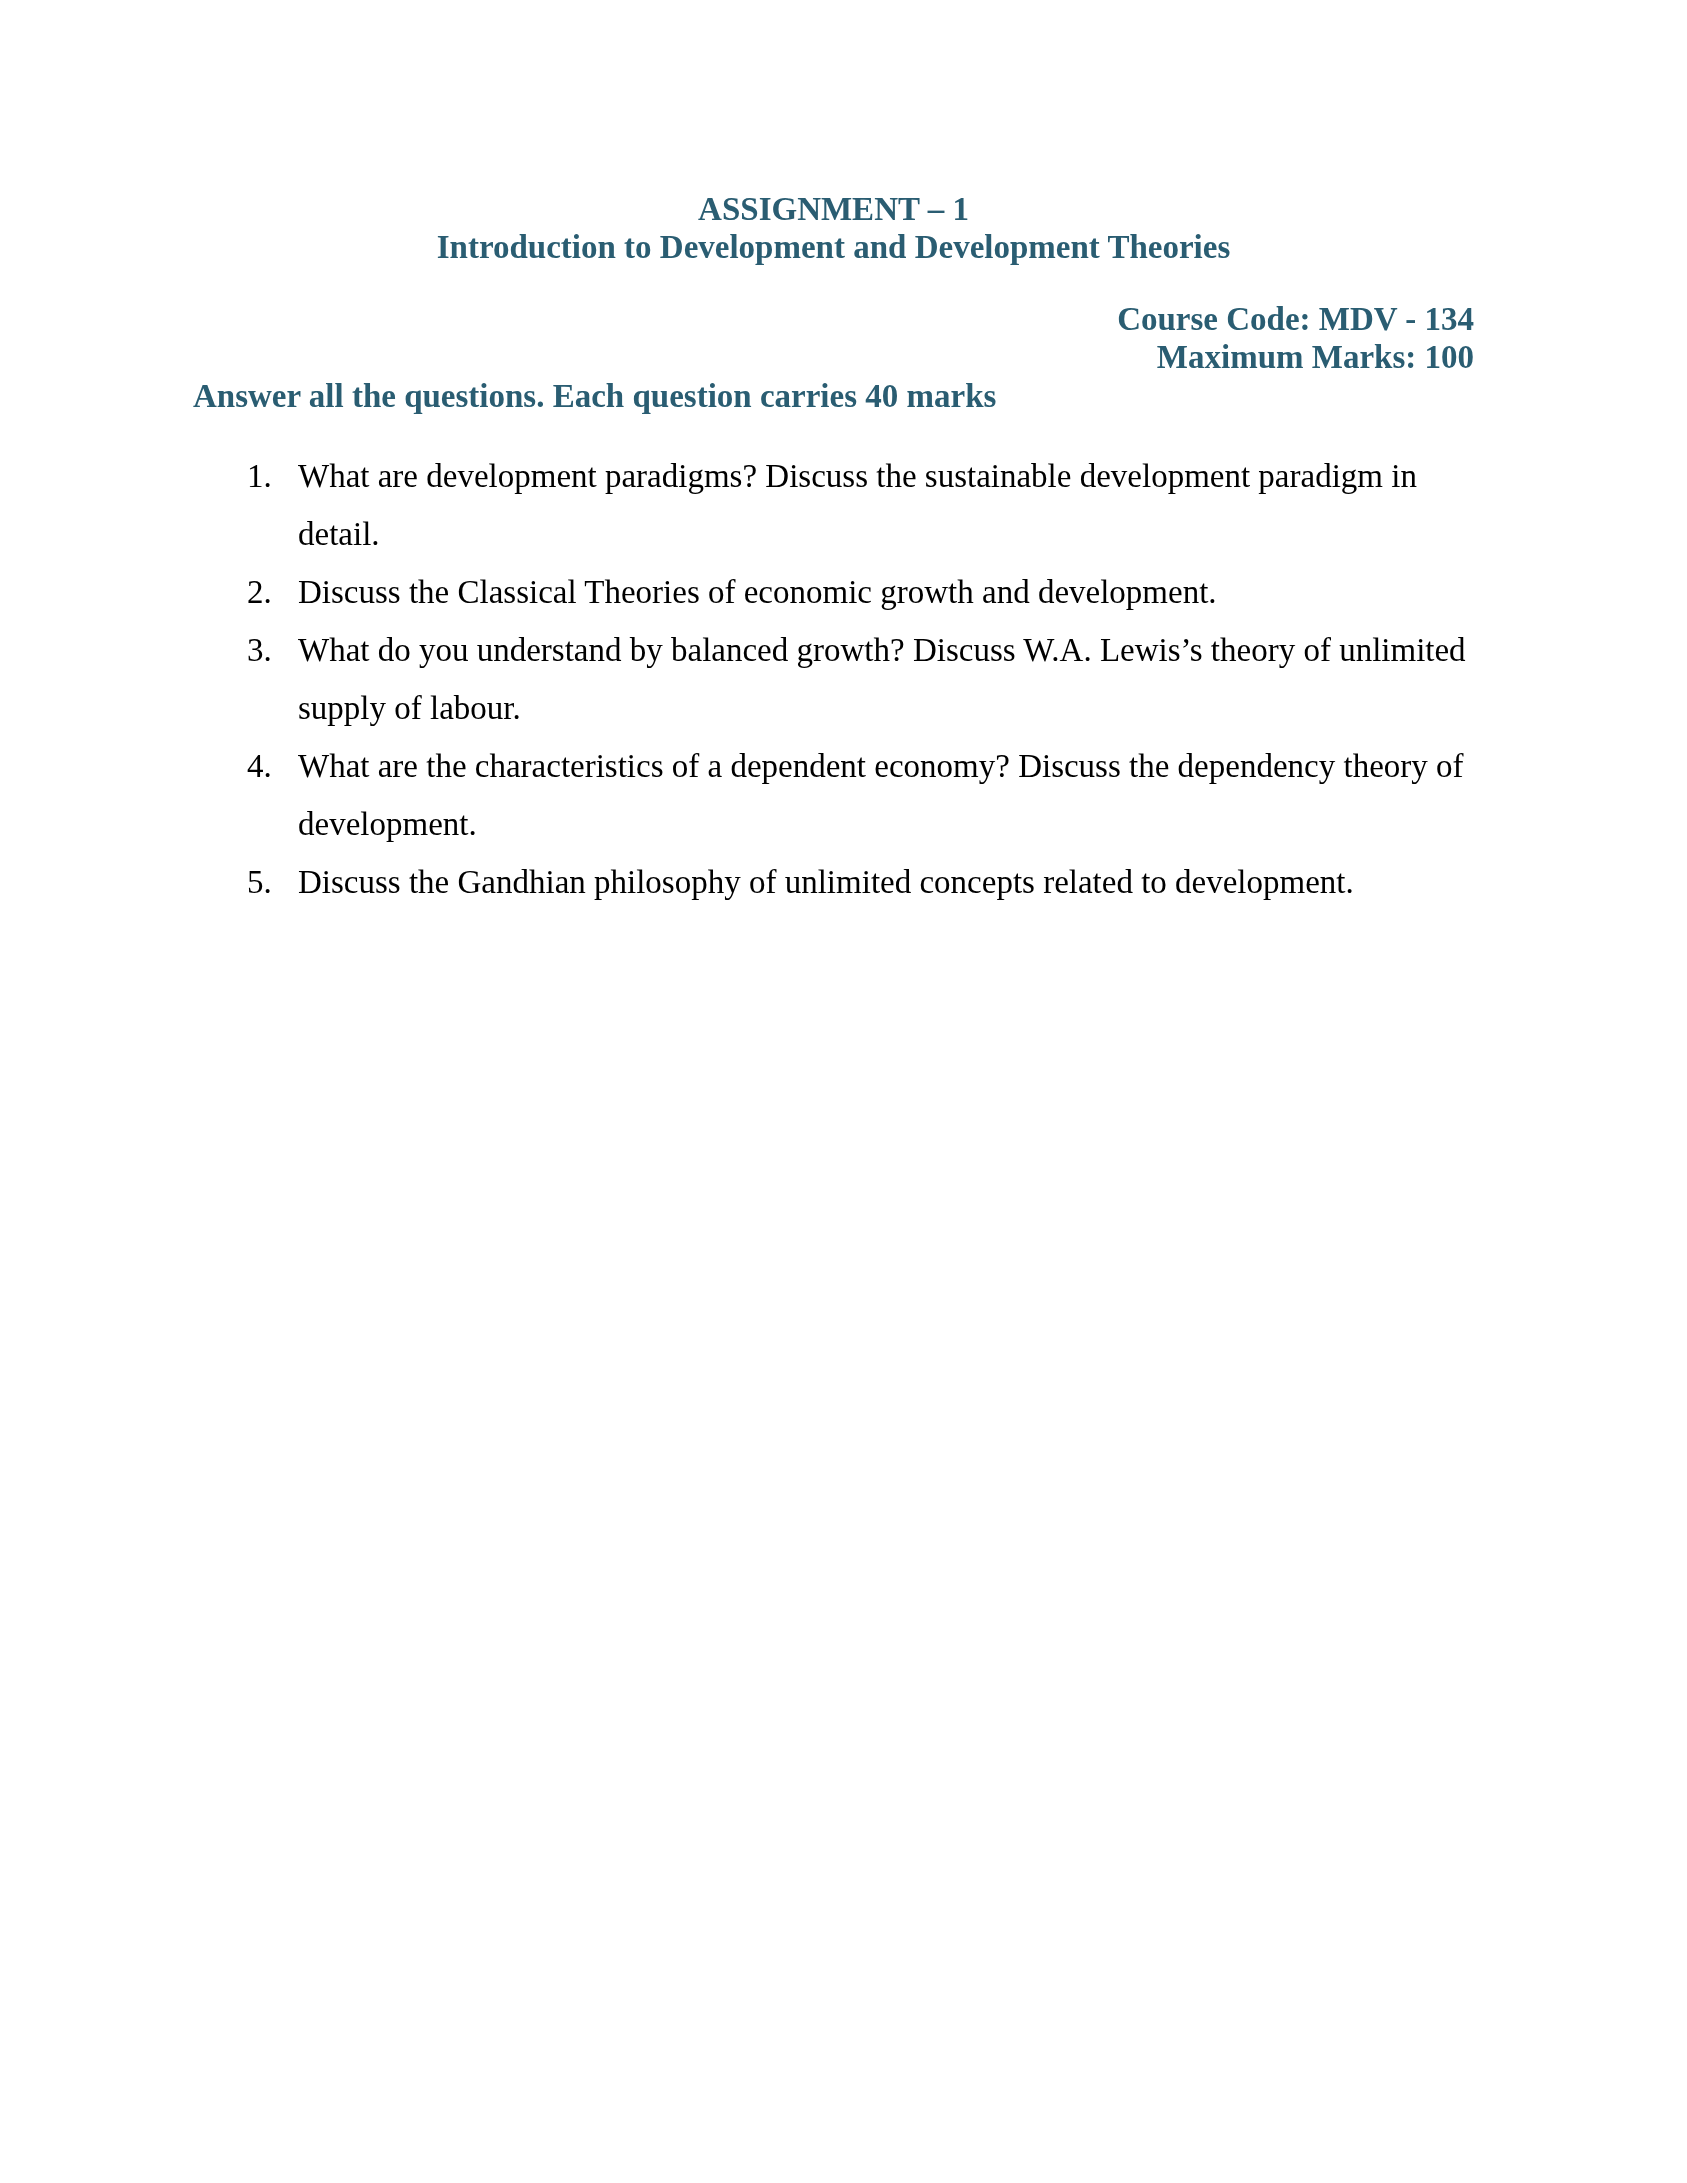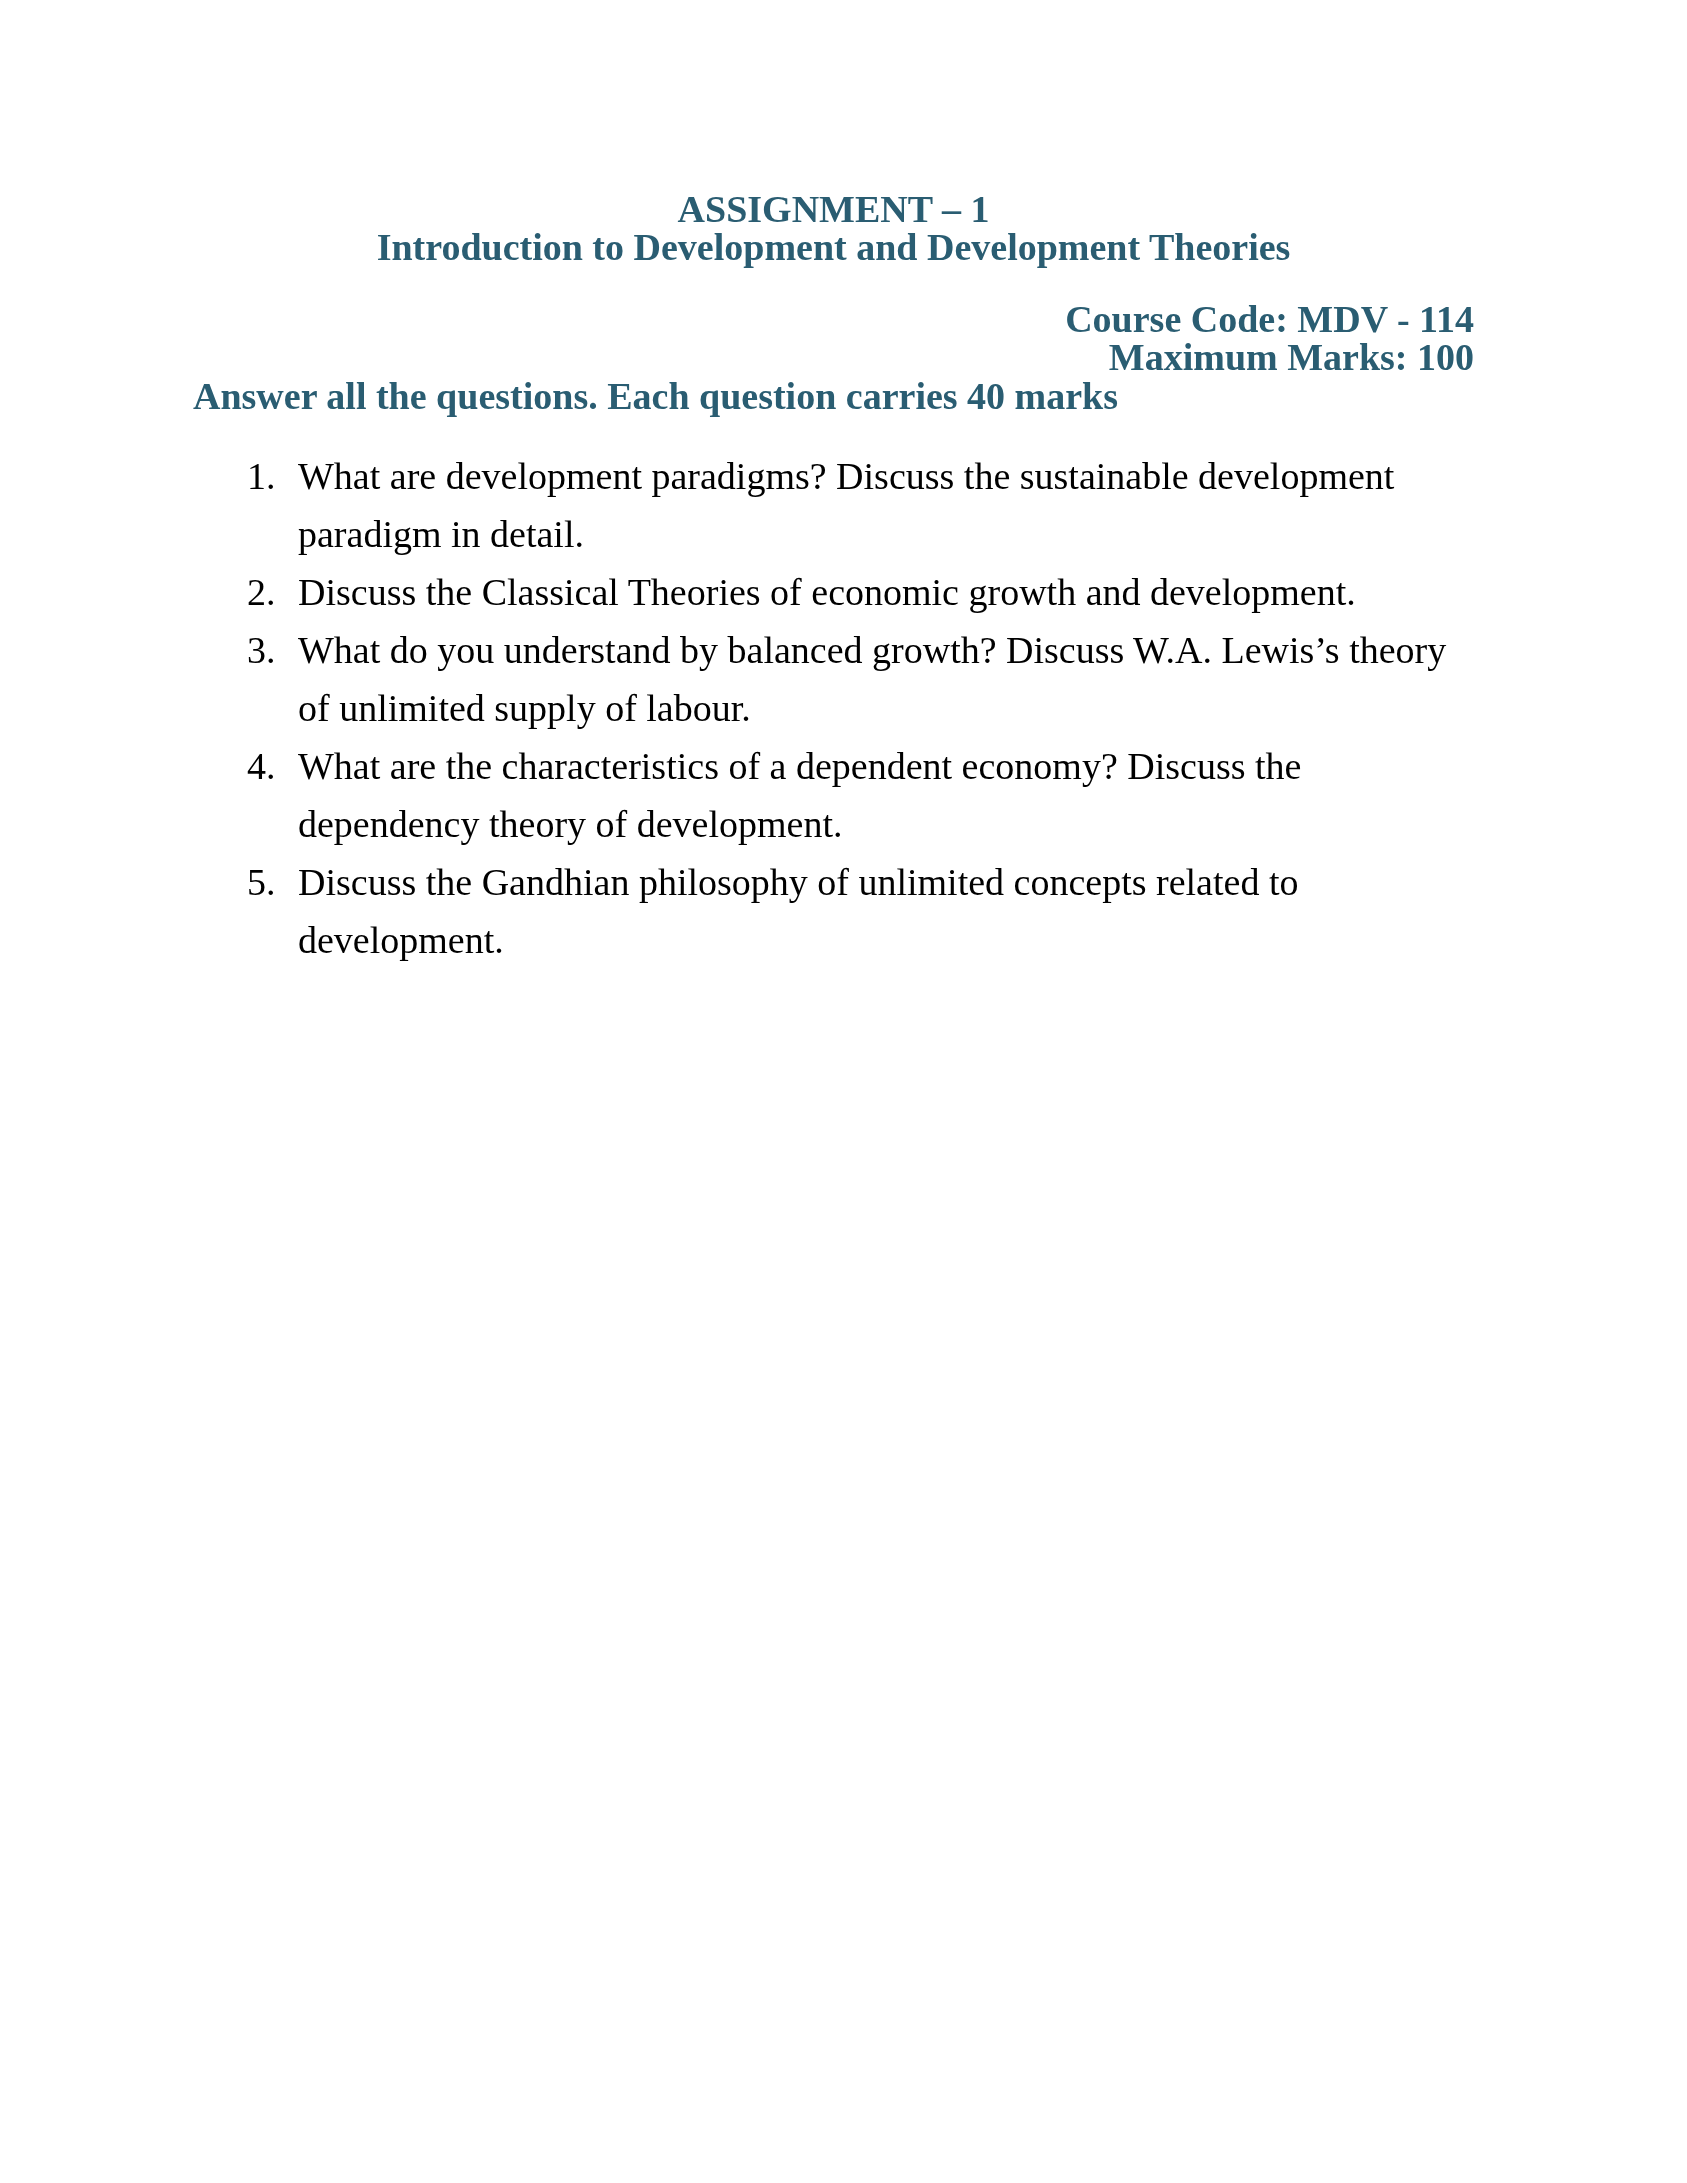--- a/index.html
+++ b/index.html
@@ -18,21 +18,21 @@
     width: 1687px;
     height: 2183px;
     background: var(--page-bg, #ffffff);
     overflow: hidden;
   }
   .content {
     position: absolute;
     top: 0;
     left: 193px;
     right: 213px;
-    font-size: 38px;
+    font-size: 33px;
     color: var(--body-color, #000000);
   }
   .title-block {
     margin-top: 190px;
     text-align: center;
     line-height: 38px;
     font-weight: bold;
     color: var(--accent, #2a5d72);
   }
   .meta-block {
@@ -69,21 +69,21 @@
 
 <div class="page">
   <div class="content">
 
     <div class="title-block">
       <div>ASSIGNMENT – 1</div>
       <div>Introduction to Development and Development Theories</div>
     </div>
 
     <div class="meta-block">
-      <div>Course Code: MDV - 114</div>
+      <div>Course Code: MDV - 134</div>
       <div>Maximum Marks: 100</div>
     </div>
 
     <div class="instruction">Answer all the questions. Each question carries 40 marks</div>
 
     <ol class="questions">
       <li>
         <span class="q-num">1.</span>
         <span>What are development paradigms? Discuss the sustainable development paradigm in detail.</span>
       </li>

